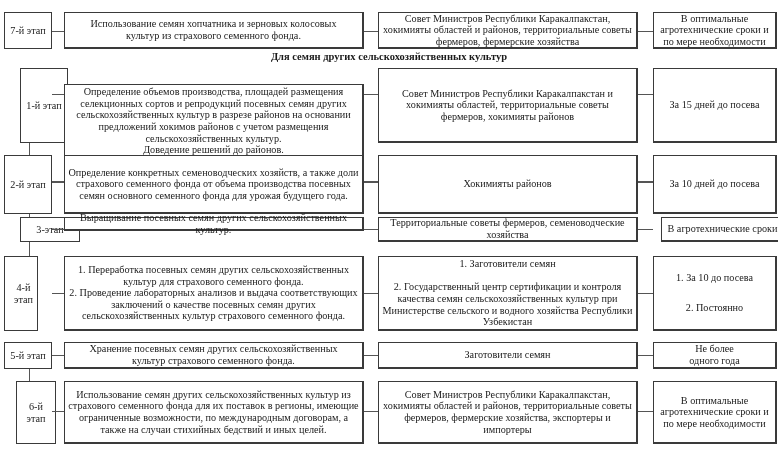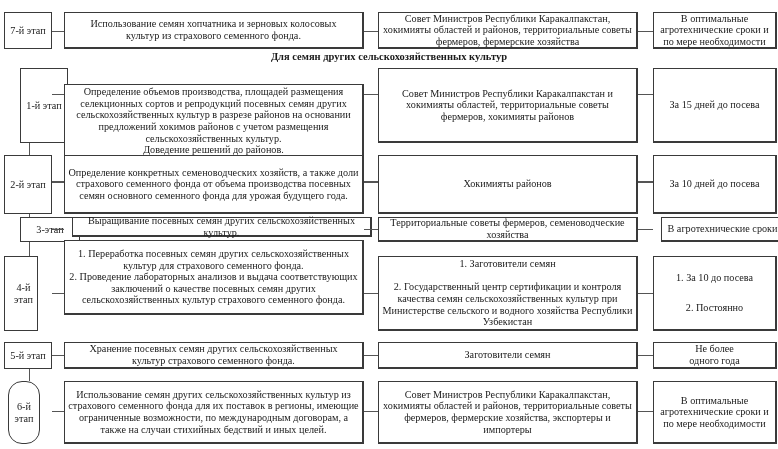--- a/index.html
+++ b/index.html
@@ -46,31 +46,31 @@
 <div class="box desc" style="left:64px;top:155px;width:300px;height:59px;padding:1px 1px;">Определение конкретных семеноводческих хозяйств, а также доли страхового семенного фонда от объема производства посевных семян основного семенного фонда для урожая будущего года.</div>
 <div class="hline" style="left:364px;top:181px;width:14px;height:2px;"></div>
 <div class="box agency" style="left:378px;top:155px;width:260px;height:59px;">Хокимияты районов</div>
 <div class="hline" style="left:638px;top:181px;width:15px;height:2px;"></div>
 <div class="box time" style="left:653px;top:155px;width:124px;height:59px;">За 10 дней до посева</div>
 
 <div class="vline" style="left:29px;top:214px;height:3px;"></div>
 
 <div class="box" style="left:20px;top:217px;width:60px;height:25px;">3-этап</div>
 <div class="hline" style="left:52px;top:229px;width:12px;"></div>
-<div class="box desc" style="left:72px;top:217px;width:300px;height:20px;padding:1px 10px;">Выращивание посевных семян других сельскохозяйственных культур.</div>
+<div class="box desc" style="left:64px;top:217px;width:300px;height:14px;padding:1px 10px;">Выращивание посевных семян других сельскохозяйственных культур.</div>
 <div class="hline" style="left:364px;top:229px;width:14px;"></div>
 <div class="box agency" style="left:378px;top:217px;width:260px;height:25px;">Территориальные советы фермеров, семеноводческие хозяйства</div>
 <div class="hline" style="left:638px;top:229px;width:15px;"></div>
 <div class="box time" style="left:653px;top:217px;width:124px;height:25px;margin-left:8px;">В агротехнические сроки</div>
 
 <div class="vline" style="left:29px;top:242px;height:14px;"></div>
 
 <div class="box" style="left:4px;top:256px;width:34px;height:75px;padding-left:8px;">4-й этап</div>
 <div class="hline" style="left:52px;top:293px;width:12px;"></div>
-<div class="box desc pre" style="left:64px;top:240px;width:300px;height:75px;">1. Переработка посевных семян других сельскохозяйственных культур для страхового семенного фонда.
+<div class="box desc pre" style="left:64px;top:256px;width:300px;height:75px;">1. Переработка посевных семян других сельскохозяйственных культур для страхового семенного фонда.
 2. Проведение лабораторных анализов и выдача соответствующих заключений о качестве посевных семян других сельскохозяйственных культур страхового семенного фонда.</div>
 <div class="hline" style="left:364px;top:293px;width:14px;"></div>
 <div class="box agency pre" style="left:378px;top:256px;width:260px;height:75px;">1. Заготовители семян
 
 2. Государственный центр сертификации и контроля качества семян сельскохозяйственных культур при Министерстве сельского и водного хозяйства Республики Узбекистан</div>
 <div class="hline" style="left:638px;top:293px;width:15px;"></div>
 <div class="box time pre" style="left:653px;top:256px;width:124px;height:75px;line-height:10px;">1. За 10 до посева
 
 
 2. Постоянно</div>
@@ -79,19 +79,19 @@
 <div class="hline" style="left:52px;top:355px;width:12px;"></div>
 <div class="box desc" style="left:64px;top:342px;width:300px;height:27px;padding:1px 20px;">Хранение посевных семян других сельскохозяйственных культур страхового семенного фонда.</div>
 <div class="hline" style="left:364px;top:355px;width:14px;"></div>
 <div class="box agency" style="left:378px;top:342px;width:260px;height:27px;">Заготовители семян</div>
 <div class="hline" style="left:638px;top:355px;width:15px;"></div>
 <div class="box time pre" style="left:653px;top:342px;width:124px;height:27px;">Не более
 одного года</div>
 
 <div class="vline" style="left:29px;top:369px;height:12px;"></div>
 
-<div class="box" style="left:8px;top:381px;width:32px;height:63px;border-radius:14px;">6-й этап</div>
+<div class="box" style="left:16px;top:381px;width:40px;height:63px;">6-й этап</div>
 <div class="hline" style="left:52px;top:411px;width:12px;"></div>
 <div class="box desc" style="left:64px;top:381px;width:300px;height:63px;">Использование семян других сельскохозяйственных культур из страхового семенного фонда для их поставок в регионы, имеющие ограниченные возможности, по международным договорам, а также на случаи стихийных бедствий и иных целей.</div>
 <div class="hline" style="left:364px;top:411px;width:14px;"></div>
 <div class="box agency" style="left:378px;top:381px;width:260px;height:63px;">Совет Министров Республики Каракалпакстан, хокимияты областей и районов, территориальные советы фермеров, фермерские хозяйства, экспортеры и импортеры</div>
 <div class="hline" style="left:638px;top:411px;width:15px;"></div>
 <div class="box time" style="left:653px;top:381px;width:124px;height:63px;">В оптимальные агротехнические сроки и по мере необходимости</div>
 
 </body></html>

